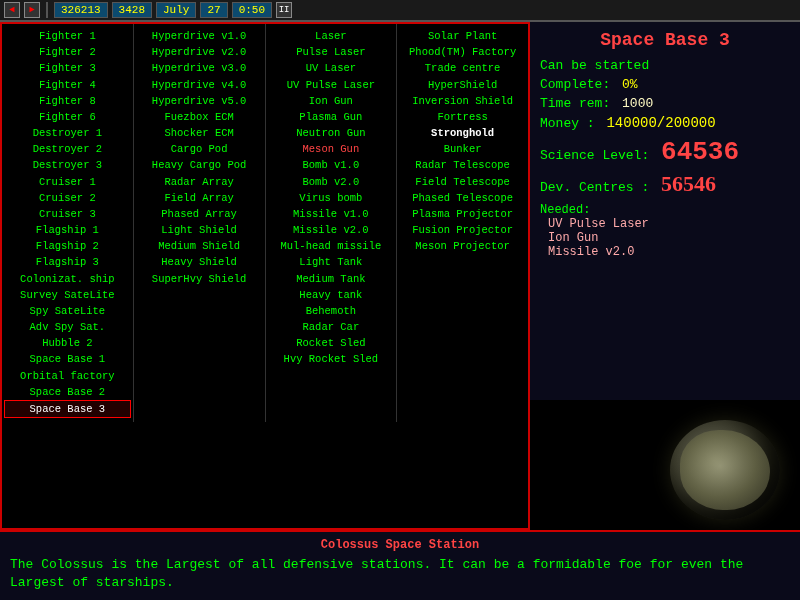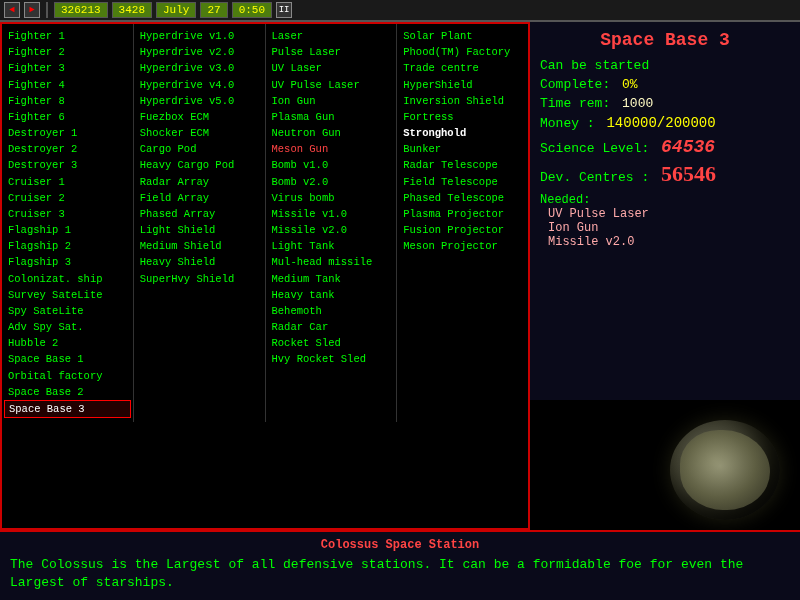--- a/index.html
+++ b/index.html
@@ -27,21 +27,21 @@
       width: 16px; height: 16px;
       background: #333;
       border: 1px solid #888;
       display: flex; align-items: center; justify-content: center;
       color: #fff; font-size: 9px;
       cursor: pointer;
     }
     .topbar-btn.red { color: #f00; }
     .topbar-sep { width: 2px; height: 16px; background: #555; margin: 0 2px; }
     .topbar-val {
-      background: #4d7c0f;
+      background: #0c4a6e;
       border: 1px solid #555;
       color: #ff0;
       font-size: 11px;
       padding: 1px 6px;
       font-family: 'Courier New', monospace;
     }
 
     
     #main {
       display: flex;
@@ -172,23 +172,24 @@
     }
 
     
     ::-webkit-scrollbar { width: 6px; }
     ::-webkit-scrollbar-track { background: #111; }
     ::-webkit-scrollbar-thumb { background: #444; }
 
     #left-outer {
       border: 2px solid #c00;
       width: 530px;
-    }
-
-    .sci-val { color: #ff4444; font-size: 18px; font-weight: bold; font-style: italic; }
+      text-align: center;
+    }
+
+    .sci-val { color: #ff4444; font-size: 26px; font-weight: bold; }
     .dev-val { color: #ff4444; font-size: 22px; font-weight: bold; font-family: Liberation Serif, serif; }
   </style>
 </head>
 <body>
 
 <div id="topbar">
   <div class="topbar-btn red">◄</div>
   <div class="topbar-btn red">►</div>
   <div class="topbar-sep"></div>
   <div class="topbar-val">326213</div>
@@ -262,22 +263,22 @@
           <div class="unit-item">UV Pulse Laser</div>
           <div class="unit-item">Ion Gun</div>
           <div class="unit-item">Plasma Gun</div>
           <div class="unit-item">Neutron Gun</div>
           <div class="unit-item red-text">Meson Gun</div>
           <div class="unit-item">Bomb v1.0</div>
           <div class="unit-item">Bomb v2.0</div>
           <div class="unit-item">Virus bomb</div>
           <div class="unit-item">Missile v1.0</div>
           <div class="unit-item">Missile v2.0</div>
+          <div class="unit-item">Mul-head missile</div>
           <div class="unit-item">Light Tank</div>
-          <div class="unit-item">Mul-head missile</div>
           <div class="unit-item">Medium Tank</div>
           <div class="unit-item">Heavy tank</div>
           <div class="unit-item">Behemoth</div>
           <div class="unit-item">Radar Car</div>
           <div class="unit-item">Rocket Sled</div>
           <div class="unit-item">Hvy Rocket Sled</div>
           <div class="unit-item"></div>
           <div class="unit-item"></div>
           <div class="unit-item"></div>
         </div>

